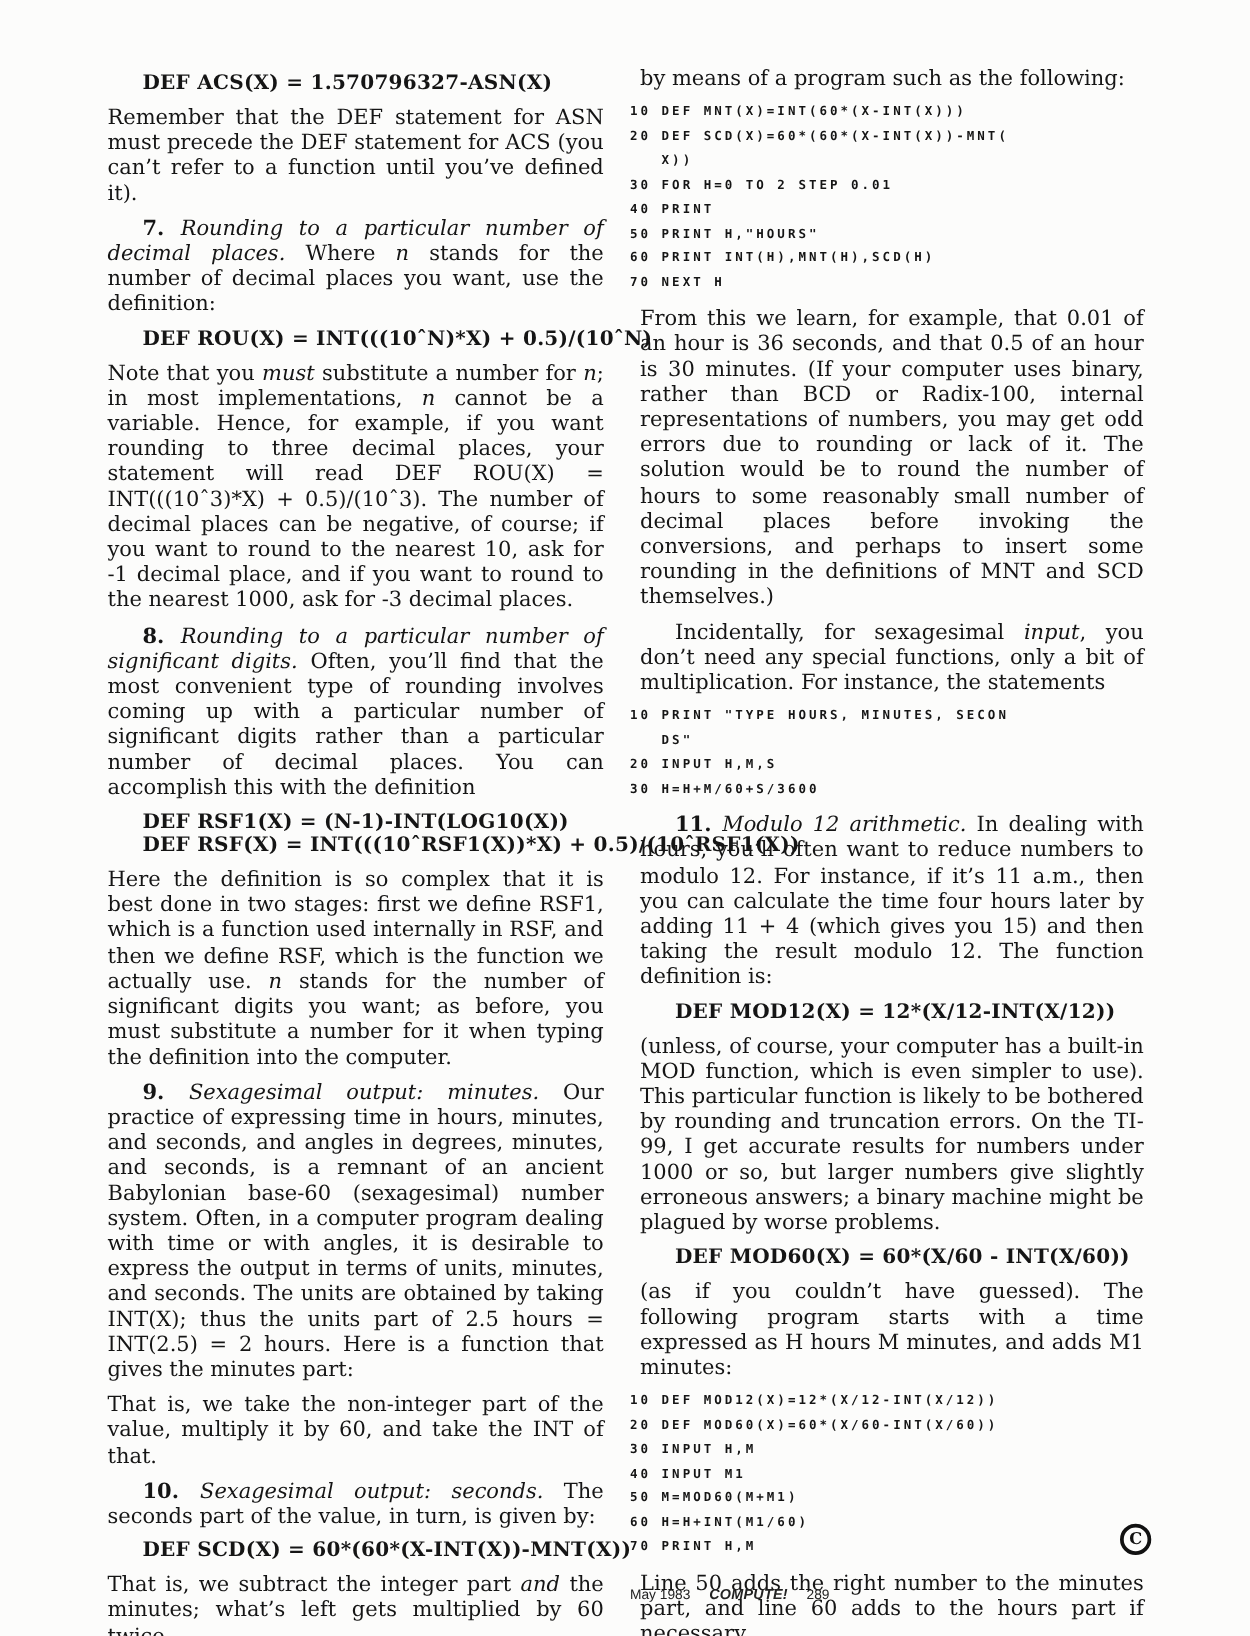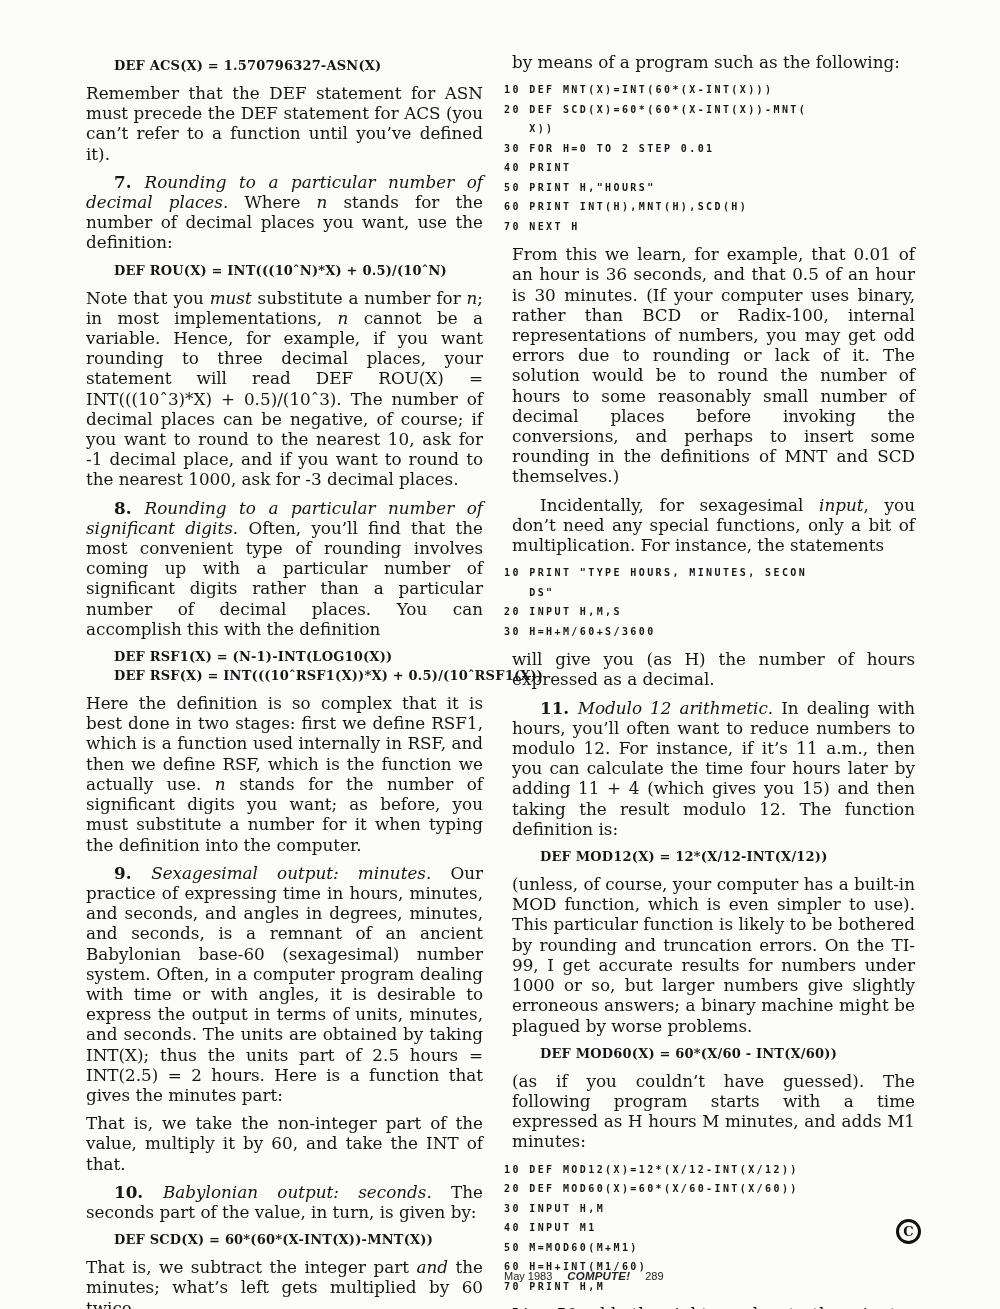--- a/index.html
+++ b/index.html
@@ -11,21 +11,21 @@
   }
   .col{position:absolute;}
   .col-left{left:78px;top:50px;width:413px;}
   .col-right{left:504px;top:44px;width:419px;}
   .para{margin:8px;font-size:16.8px;line-height:20.2px;text-align:justify;}
   .para.indent{text-indent:28px;}
   .para .b{font-weight:bold;}
   .para .i{font-style:italic;}
   .defblock{margin:6px 0;padding-left:36px;}
   .defline{
-    font-weight:bold;font-size:13px;line-height:19px;
+    font-weight:bold;font-size:16px;line-height:19px;
     white-space:nowrap;letter-spacing:0.2px;
   }
   .code{
     margin:5px 0 6px 0;
     font-family:"DejaVu Sans Mono", monospace;
     font-weight:bold;font-size:10px;line-height:19.5px;
     letter-spacing:2.4px;white-space:pre;
   }
   .footer{
     position:absolute;top:1254px;left:504px;width:421px;
@@ -55,21 +55,21 @@
       </div>
       <p class="para"><span>Note that you </span><span class="i">must</span><span> substitute a number for </span><span class="i">n</span><span>; in most implementations, </span><span class="i">n</span><span> cannot be a variable. Hence, for example, if you want rounding to three decimal places, your statement will read DEF ROU(X) = INT(((10ˆ3)*X) + 0.5)/(10ˆ3). The number of decimal places can be negative, of course; if you want to round to the nearest 10, ask for -1 decimal place, and if you want to round to the nearest 1000, ask for -3 decimal places.</span></p>
       <p class="para indent"><span class="b">8. </span><span class="i">Rounding to a particular number of significant digits.</span><span> Often, you’ll find that the most convenient type of rounding involves coming up with a particular number of significant digits rather than a particular number of decimal places. You can accomplish this with the definition</span></p>
       <div class="defblock">
         <div class="defline">DEF RSF1(X) = (N-1)-INT(LOG10(X))</div>
         <div class="defline">DEF RSF(X) = INT(((10ˆRSF1(X))*X) + 0.5)/(10ˆRSF1(X))</div>
       </div>
       <p class="para"><span>Here the definition is so complex that it is best done in two stages: first we define RSF1, which is a function used internally in RSF, and then we define RSF, which is the function we actually use. </span><span class="i">n</span><span> stands for the number of significant digits you want; as before, you must substitute a number for it when typing the definition into the computer.</span></p>
       <p class="para indent"><span class="b">9. </span><span class="i">Sexagesimal output: minutes.</span><span> Our practice of expressing time in hours, minutes, and seconds, and angles in degrees, minutes, and seconds, is a remnant of an ancient Babylonian base-60 (sexagesimal) number system. Often, in a computer program dealing with time or with angles, it is desirable to express the output in terms of units, minutes, and seconds. The units are obtained by taking INT(X); thus the units part of 2.5 hours = INT(2.5) = 2 hours. Here is a function that gives the minutes part:</span></p>
       <p class="para"><span>That is, we take the non-integer part of the value, multiply it by 60, and take the INT of that.</span></p>
-      <p class="para indent"><span class="b">10. </span><span class="i">Babylonian output: seconds.</span><span> The seconds part of the value, in turn, is given by:</span></p>
+      <p class="para indent"><span class="b">10. </span><span class="i">Sexagesimal output: seconds.</span><span> The seconds part of the value, in turn, is given by:</span></p>
       <div class="defblock">
         <div class="defline">DEF SCD(X) = 60*(60*(X-INT(X))-MNT(X))</div>
       </div>
       <p class="para"><span>That is, we subtract the integer part </span><span class="i">and</span><span> the minutes; what’s left gets multiplied by 60 twice.</span></p>
     </div>
   <div class="col col-right" id="col-right">
       <p class="para"><span>by means of a program such as the following:</span></p>
       <pre class="code">10 DEF MNT(X)=INT(60*(X-INT(X)))
 20 DEF SCD(X)=60*(60*(X-INT(X))-MNT(
    X))
@@ -77,21 +77,20 @@
 40 PRINT
 50 PRINT H,"HOURS"
 60 PRINT INT(H),MNT(H),SCD(H)
 70 NEXT H</pre>
       <p class="para"><span>From this we learn, for example, that 0.01 of an hour is 36 seconds, and that 0.5 of an hour is 30 minutes. (If your computer uses binary, rather than BCD or Radix-100, internal representations of numbers, you may get odd errors due to rounding or lack of it. The solution would be to round the number of hours to some reasonably small number of decimal places before invoking the conversions, and perhaps to insert some rounding in the definitions of MNT and SCD themselves.)</span></p>
       <p class="para indent"><span>Incidentally, for sexagesimal </span><span class="i">input</span><span>, you don’t need any special functions, only a bit of multiplication. For instance, the statements</span></p>
       <pre class="code">10 PRINT "TYPE HOURS, MINUTES, SECON
    DS"
 20 INPUT H,M,S
 30 H=H+M/60+S/3600</pre>
-      <p class="para"><span>will give you (as H) the number of hours expressed as a decimal.</span></p>
       <p class="para indent"><span class="b">11. </span><span class="i">Modulo 12 arithmetic.</span><span> In dealing with hours, you’ll often want to reduce numbers to modulo 12. For instance, if it’s 11 a.m., then you can calculate the time four hours later by adding 11 + 4 (which gives you 15) and then taking the result modulo 12. The function definition is:</span></p>
       <div class="defblock">
         <div class="defline">DEF MOD12(X) = 12*(X/12-INT(X/12))</div>
       </div>
       <p class="para"><span>(unless, of course, your computer has a built-in MOD function, which is even simpler to use). This particular function is likely to be bothered by rounding and truncation errors. On the TI-99, I get accurate results for numbers under 1000 or so, but larger numbers give slightly erroneous answers; a binary machine might be plagued by worse problems.</span></p>
       <div class="defblock">
         <div class="defline">DEF MOD60(X) = 60*(X/60 - INT(X/60))</div>
       </div>
       <p class="para"><span>(as if you couldn’t have guessed). The following program starts with a time expressed as H hours M minutes, and adds M1 minutes:</span></p>
       <pre class="code">10 DEF MOD12(X)=12*(X/12-INT(X/12))

